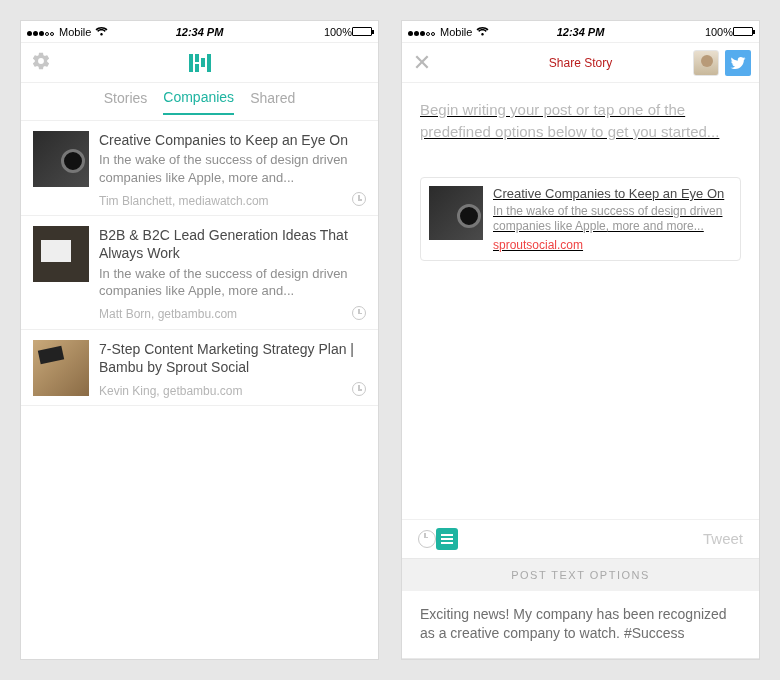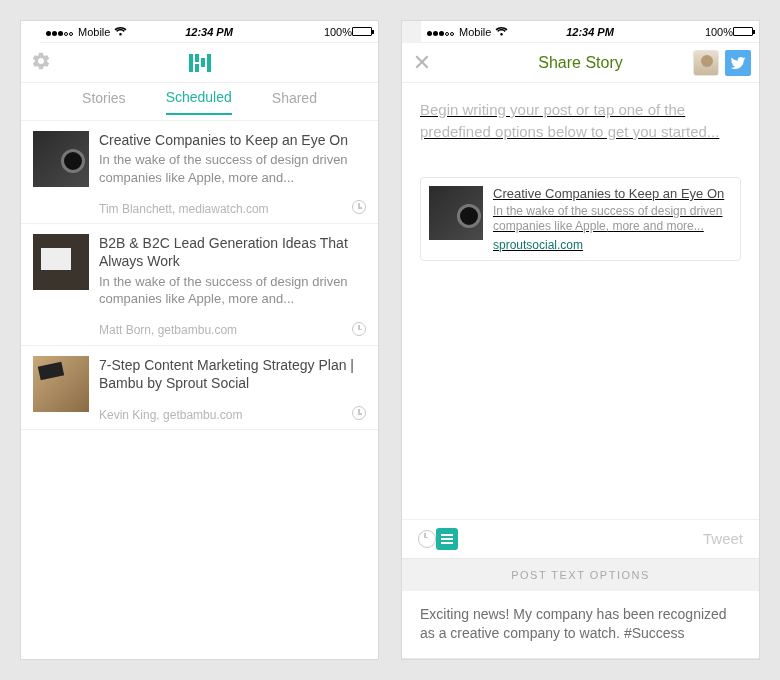--- a/index.html
+++ b/index.html
@@ -24,21 +24,20 @@
   .statusbar {
     height: 22px;
     background: #fff;
     display: flex;
     align-items: center;
     font-size: 11px;
     font-weight: 500;
     color: #000;
     padding: 0 6px;
     border-bottom: 1px solid #efefef;
-    margin-left: 19px;
   }
   .sb-left { display: flex; align-items: center; gap: 4px; flex: 1; }
   .sb-center { flex: 0 0 auto; font-weight: bold; font-style: italic; }
   .sb-right { flex: 1; display: flex; justify-content: flex-end; align-items: center; }
   .dots span { display:inline-block; width:5px; height:5px; border-radius:50%; background:#000; margin-right:1px; }
   .dots span.empty { background:transparent; border:1px solid #000; width:4px; height:4px; }
   .wifi-icon { font-size:11px; line-height:1; }
   .battery {
     display:inline-flex; align-items:center;
   }
@@ -64,21 +63,21 @@
     display: flex; gap:2px;
   }
   .logo .bar { width:4px; height:18px; background:#1fb4a1; }
   .logo .bar.short { height:9px; align-self:center; }
   .logo .col { display:flex; flex-direction:column; gap:2px; }
 
   
   .tabs {
     display:flex;
     justify-content:center;
-    gap:40px;
+    gap:16px;
     height:38px;
     align-items:center;
     border-bottom:1px solid #efefef;
     font-size:14px;
     color:#aaaaaa;
   }
   .tab { padding-bottom:8px; cursor:pointer; }
   .tab.active { color:#1fb4a1; border-bottom:2px solid #1fb4a1; margin-bottom:-1px; }
 
   
@@ -95,60 +94,60 @@
   }
   .thumb.camera { background: linear-gradient(135deg,#2b2b2b,#4a4a4a); position:relative; }
   .thumb.camera::after{content:"";position:absolute;left:28px;top:18px;width:18px;height:18px;border-radius:50%;background:#111;border:3px solid #777;}
   .thumb.board { background:#3a342c; position:relative; }
   .thumb.board::after{content:"";position:absolute;left:8px;top:14px;width:30px;height:22px;background:#eee;}
   .thumb.desk { background: linear-gradient(135deg,#c9a97a,#8a6b45); position:relative; }
   .thumb.desk::after{content:"";position:absolute;left:6px;top:8px;width:24px;height:14px;background:#222;transform:rotate(-12deg);}
   .row-body { flex:1; min-width:0; }
   .row-title { color:#4a4a4a; font-size:14px; line-height:1.3; margin-bottom:2px; }
   .row-desc { color:#8f8f8f; font-size:13px; line-height:1.35; }
-  .row-meta { display:flex; align-items:center; color:#b5b5b5; font-size:12px; margin-top:14px; }
+  .row-meta { display:flex; align-items:center; color:#b5b5b5; font-size:12px; margin-top:6px; }
   .row-meta .clock { margin-left:auto; }
   .clock-icon {
     width:14px;height:14px;border:1.5px solid #c8c8c8;border-radius:50%;position:relative;display:inline-block;
   }
   .clock-icon::before{content:"";position:absolute;left:5px;top:2px;width:1.5px;height:5px;background:#c8c8c8;}
   .clock-icon::after{content:"";position:absolute;left:5px;top:6px;width:4px;height:1.5px;background:#c8c8c8;}
 
   
   .nav-share {
     height:40px;
     display:flex;
     align-items:center;
     border-bottom:1px solid #efefef;
     padding:0 8px;
     position:relative;
   }
   .nav-share .close { color:#b8b8b8; font-size:22px; font-weight:300; cursor:pointer; width:24px; text-align:center; }
-  .nav-share .title { position:absolute; left:0; right:0; text-align:center; color:#4d7c0f; font-size:16px; }
+  .nav-share .title { position:absolute; left:0; right:0; text-align:center; color:#b91c1c; font-size:12px; }
   .nav-share .right { margin-left:auto; display:flex; align-items:center; gap:6px; z-index:1; }
   .avatar { width:26px; height:26px; border-radius:3px; background:linear-gradient(#e9dfcf,#c8b89b); position:relative; overflow:hidden; border:1px solid #e5e5e5;}
   .avatar::after{content:"";position:absolute;left:7px;top:4px;width:12px;height:12px;border-radius:50%;background:#b89a78;}
   .tw-btn { width:26px;height:26px;background:#55acee;display:flex;align-items:center;justify-content:center;border-radius:2px;cursor:pointer; }
   .tw-btn svg{fill:#fff;width:16px;height:16px;}
 
   .compose-area { padding:16px 18px 8px 18px;text-decoration:underline; }
   .placeholder { color:#b9b9b9; font-size:15px; line-height:1.45; min-height:74px; }
   .card {
     border:1px solid #e6e6e6;
     border-radius:4px;
     padding:8px;
     display:flex;
     gap:10px;
     margin-top:4px;
   }
   .card .thumb { width:54px; height:54px; flex:0 0 54px; }
   .card-body { flex:1; min-width:0; }
   .card-title { color:#4a4a4a; font-size:13px; line-height:1.2; }
   .card-desc { color:#9a9a9a; font-size:12px; line-height:1.3; margin-top:2px; }
-  .card-src { color:#0f766e; font-size:12px; margin-top:3px; }
+  .card-src { color:#ef4444; font-size:12px; margin-top:3px; }
 
   .toolbar {
     margin-top:auto;
     display:flex;
     align-items:center;
     padding:12px 16px;
     height:40px;
     border-top:1px solid #f0f0f0;
     border-bottom:1px solid #e8e8e8;
   }
@@ -214,21 +213,21 @@
           <span class="bar" style="height:8px"></span>
           <span class="bar" style="height:8px"></span>
         </span>
       <span class="bar short"></span>
       <span class="bar"></span>
     </span>
   </div>
 
   <div class="tabs">
     <span class="tab">Stories</span>
-    <span class="tab active">Scheduled</span>
+    <span class="tab active">Companies</span>
     <span class="tab">Shared</span>
   </div>
 
   <div class="list">
     <div class="row">
       <div class="thumb camera"></div>
       <div class="row-body">
         <div class="row-title">Creative Companies to Keep an Eye On</div>
         <div class="row-desc">In the wake of the success of design driven companies like Apple, more and...</div>
         <div class="row-meta">

